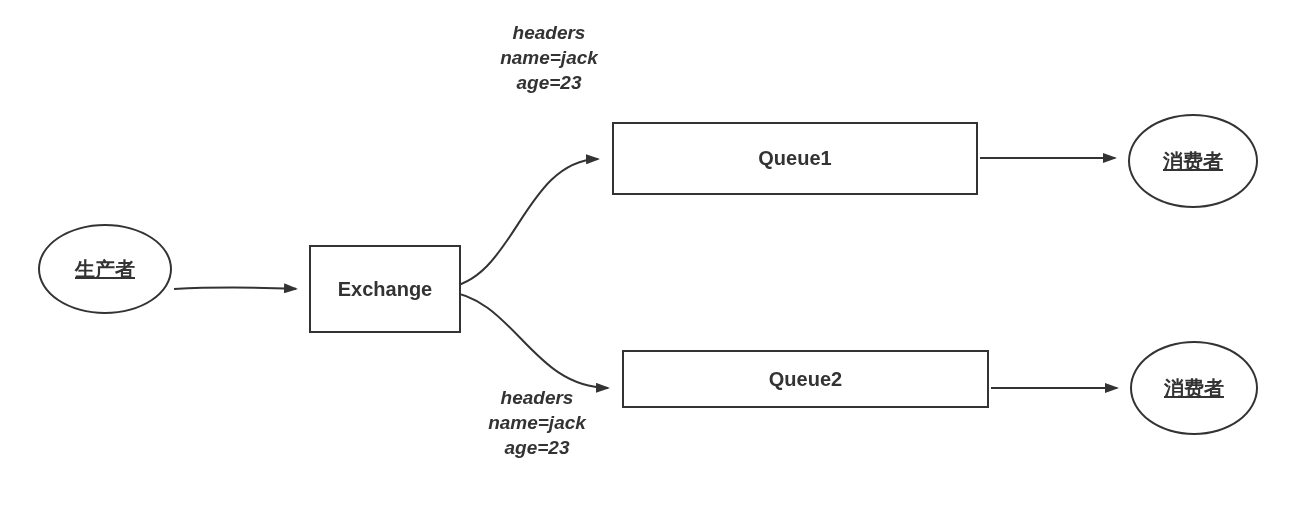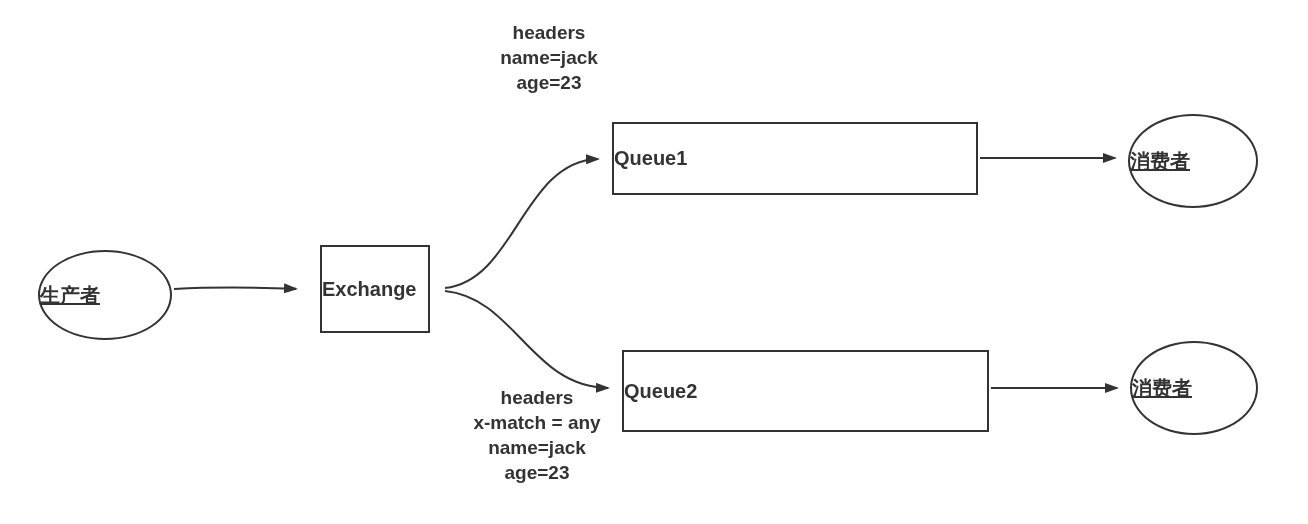--- a/index.html
+++ b/index.html
@@ -19,43 +19,45 @@
     left: 0; top: 0;
     width: 1308px; height: 524px;
     pointer-events: none;
   }
   .node {
     position: absolute;
     border: 2px solid #333333;
     background: #ffffff;
     display: flex;
     align-items: center;
+    justify-content: center;
     color: #333333;
     font-weight: bold;
     font-size: 20px;
   }
   .node.ellipse { border-radius: 50%; text-decoration: underline; }
   .node.rect { border-radius: 0; }
 
-  #node-producer  { left: 38px;   top: 250px; width: 134px; height: 90px; }
-  #node-exchange  { left: 320px;  top: 245px; width: 110px; height: 88px; }
+  #node-producer  { left: 38px;   top: 224px; width: 134px; height: 90px; }
+  #node-exchange  { left: 309px;  top: 245px; width: 152px; height: 88px; }
   #node-queue1    { left: 612px;  top: 122px; width: 366px; height: 73px; }
-  #node-queue2    { left: 622px;  top: 350px; width: 367px; height: 82px; }
+  #node-queue2    { left: 622px;  top: 350px; width: 367px; height: 58px; }
   #node-consumer1 { left: 1128px; top: 114px; width: 130px; height: 94px; }
   #node-consumer2 { left: 1130px; top: 341px; width: 128px; height: 94px; }
 
   .annotation {
     position: absolute;
     width: 240px;
     text-align: center;
     color: #333333;
     font-weight: bold;
     font-size: 19px;
     line-height: 25px;
     white-space: nowrap;
+    font-style: italic;
   }
   #annotation-top    { left: 429px; top: 20px; }
   #annotation-bottom { left: 417px; top: 385px; }
 </style>
 </head>
 <body>
 
 <div class="canvas">
 
   <svg class="connectors" viewBox="0 0 1308 524" xmlns="http://www.w3.org/2000/svg">
@@ -98,18 +100,17 @@
   </div>
 
   <div class="annotation" id="annotation-top">
     <div>headers</div>
     <div>name=jack</div>
     <div>age=23</div>
   </div>
 
   <div class="annotation" id="annotation-bottom">
     <div>headers</div>
-    <div>x-match = any</div>
     <div>name=jack</div>
     <div>age=23</div>
   </div>
 
 </div>
 
 </body></html>

